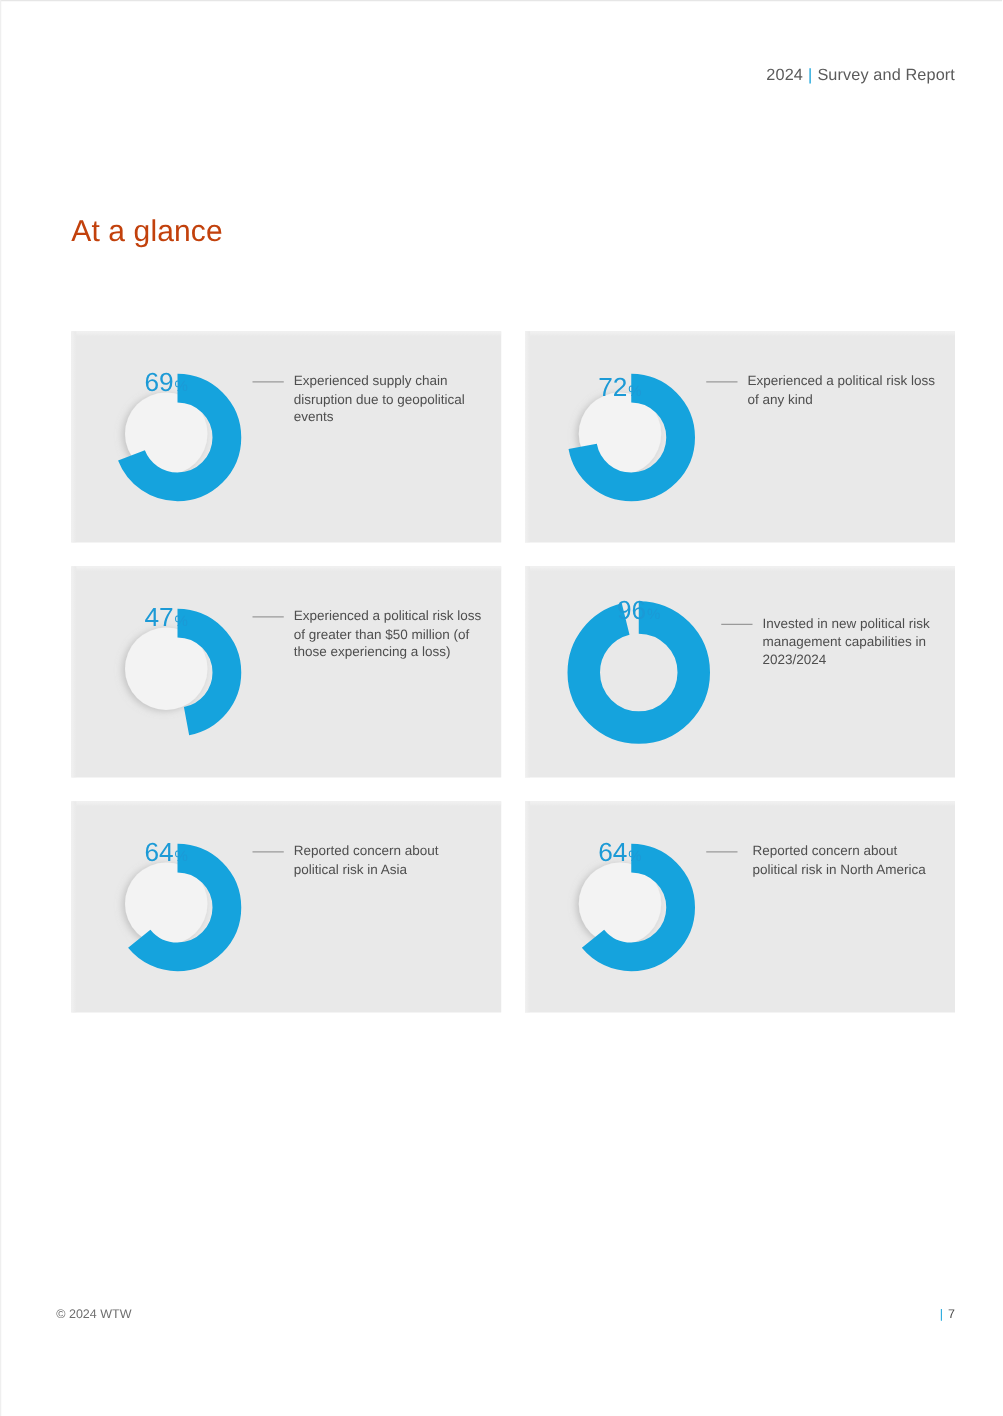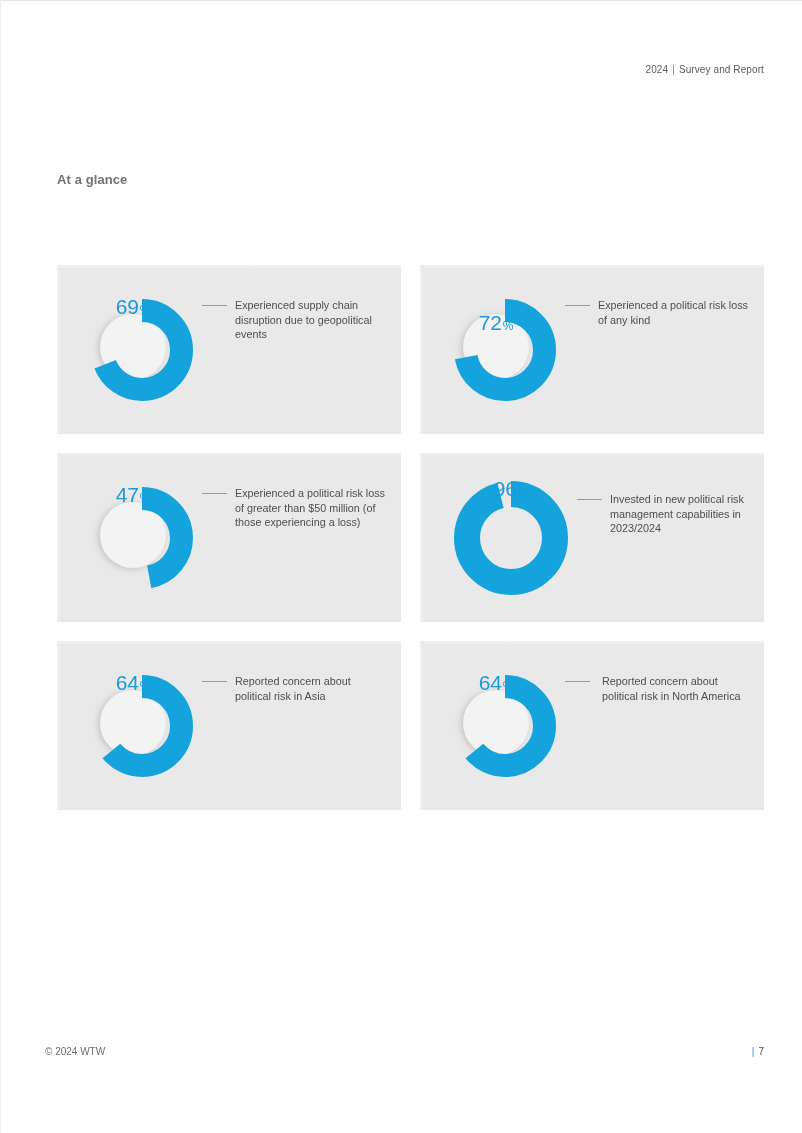--- a/index.html
+++ b/index.html
@@ -35,43 +35,43 @@
     position: absolute;
     left: 0; top: 0;
     width: 1px; height: 1133px;
     background: #efefef;
   }
 
   
   .page-header {
     position: absolute;
     right: 38px;
-    top: 64px;
+    top: 52px;
     display: flex;
     align-items: center;
-    font-size: 10px;
+    font-size: 13px;
     color: #5b5b5b;
     letter-spacing: .1px;
   }
   .page-header .hdr-year { color: #5b5b5b; }
   .page-header .hdr-sep {
     color: #19a4db;
     margin: 0 4px;
     font-weight: 400;
   }
   .page-header .hdr-text { color: #5b5b5b; }
 
   
   .section-title {
     position: absolute;
     left: 57px;
     top: 172px;
-    font-size: 13px;
-    font-weight: 700;
-    color: #737373;
+    font-size: 24px;
+    font-weight: 400;
+    color: #c2410c;
     letter-spacing: .1px;
   }
   .section-subtitle {
     position: absolute;
     left: 57px;
     top: 216px;
     font-size: 11.5px;
     color: #4a4a4a;
     letter-spacing: .05px;
   }
@@ -231,21 +231,21 @@
           <div class="donut-wrap" style="width: 108px; height: 108px;">
             <svg width="108" height="108" viewBox="0 0 108 108">
               <defs>
                 <filter id="sh1" x="-30%" y="-30%" width="180%" height="180%">
                   <feDropShadow dx="-2" dy="1" stdDeviation="3" flood-color="#9b9b9b" flood-opacity="0.5"></feDropShadow>
                 </filter>
               </defs>
               <circle cx="45" cy="51" r="33" fill="#f3f3f3" filter="url(#sh1)"></circle>
               <circle cx="54" cy="54" r="39.5" fill="none" stroke="#15a3dd" stroke-width="23" stroke-dasharray="178.69379013618743 69.49202949740624" transform="rotate(-90 54 54)"></circle>
             </svg>
-            <div class="donut-center" style="left: 0px; top: 16px; width: 90px; height: 102px;">
+            <div class="donut-center" style="left: 0px; top: 4px; width: 90px; height: 102px;">
               <span class="pct-value">72</span>
               <span class="pct-sign">%</span>
             </div>
           </div>
           <div class="connector" style="margin-top: 40px;"></div>
           <div class="card-label" style="margin-top: 33px;">Experienced a political risk loss of any kind</div>
         </div>
       </div>
       <div class="stat-card">
         <div class="card-inner">

